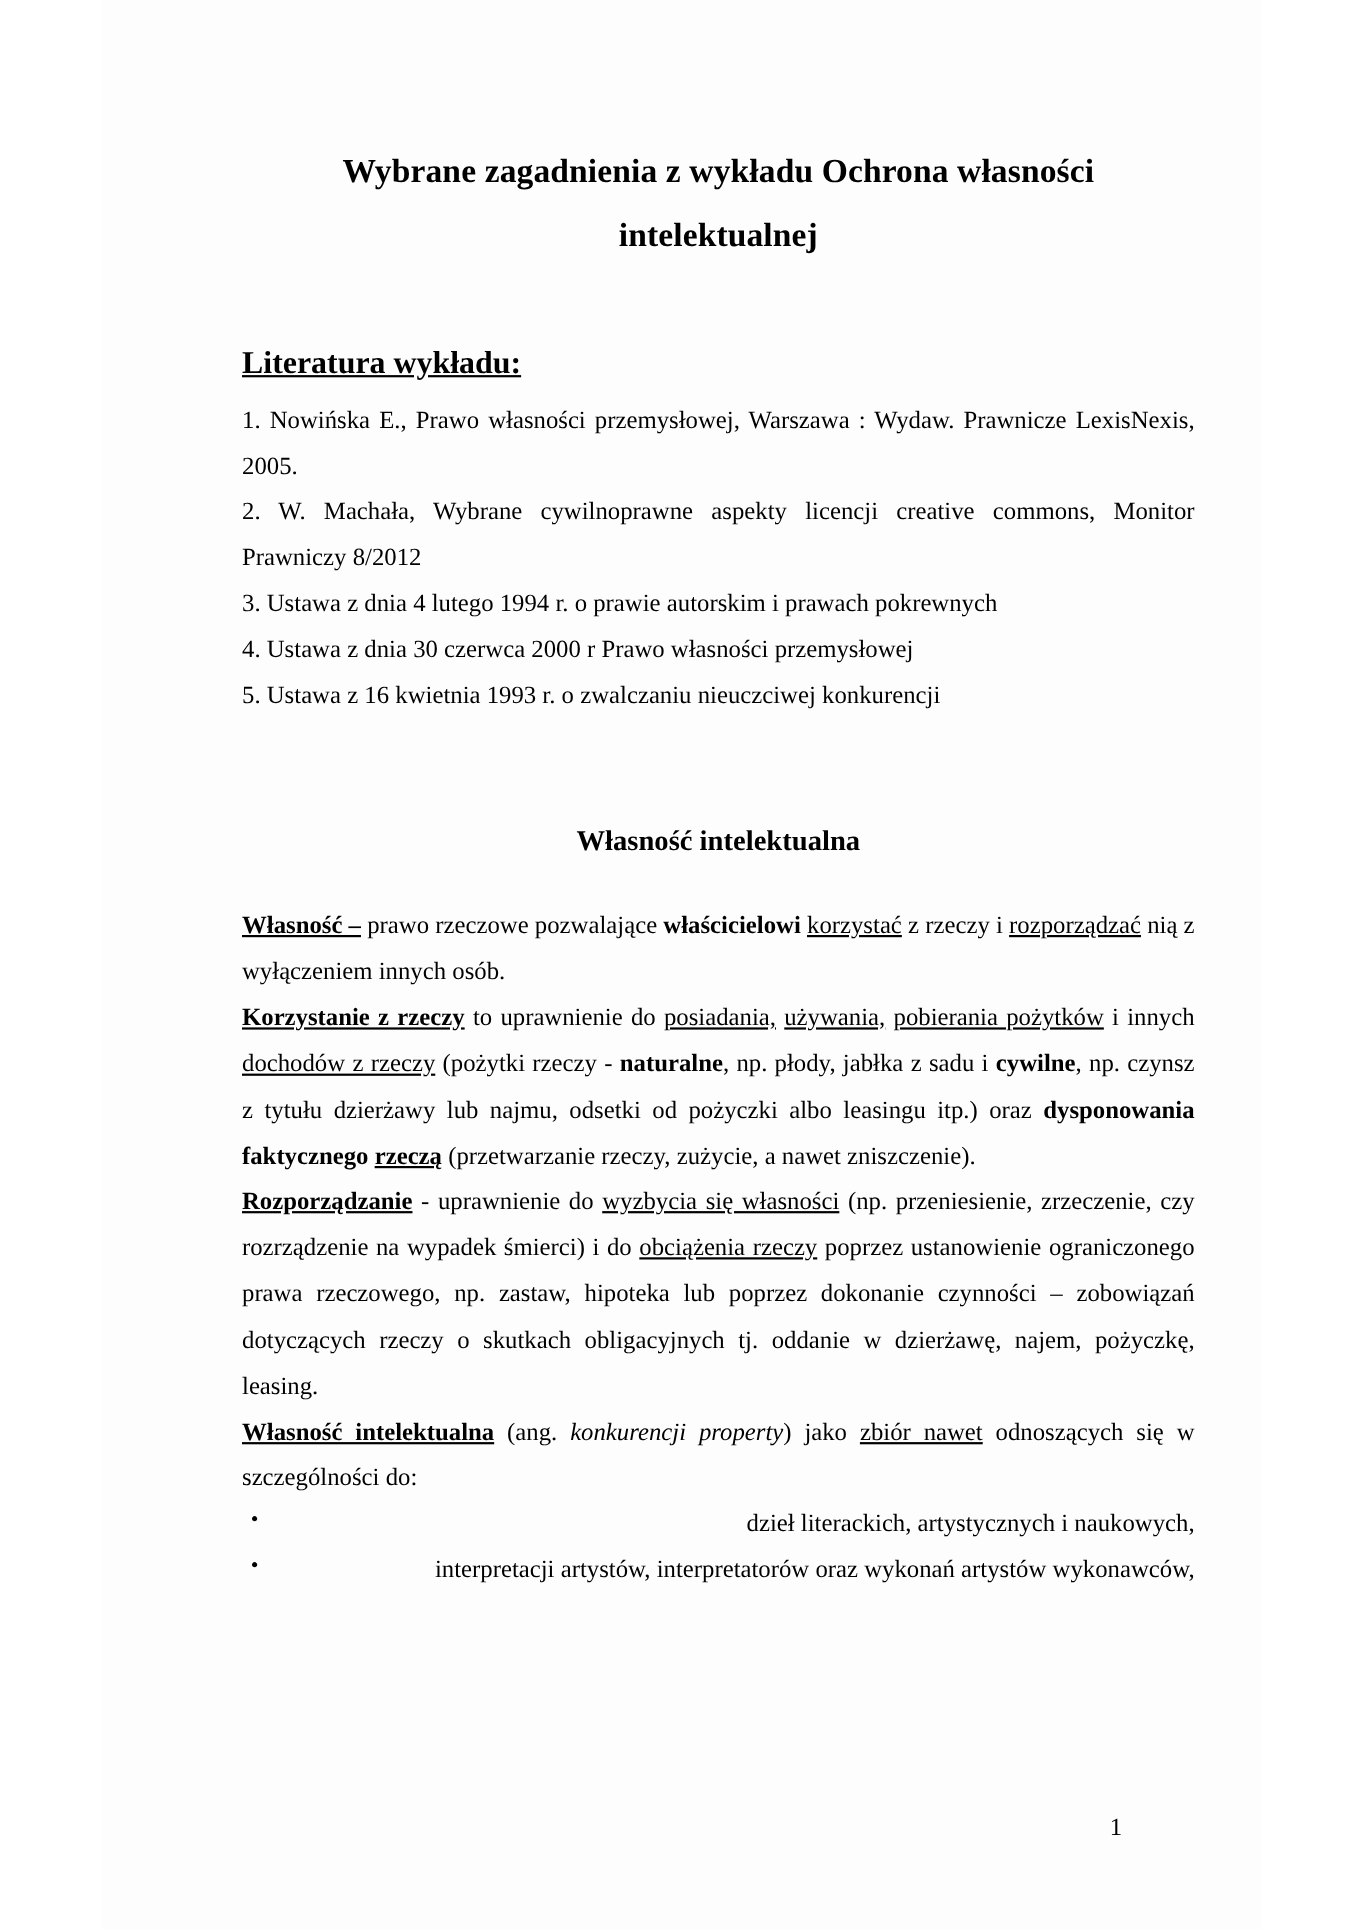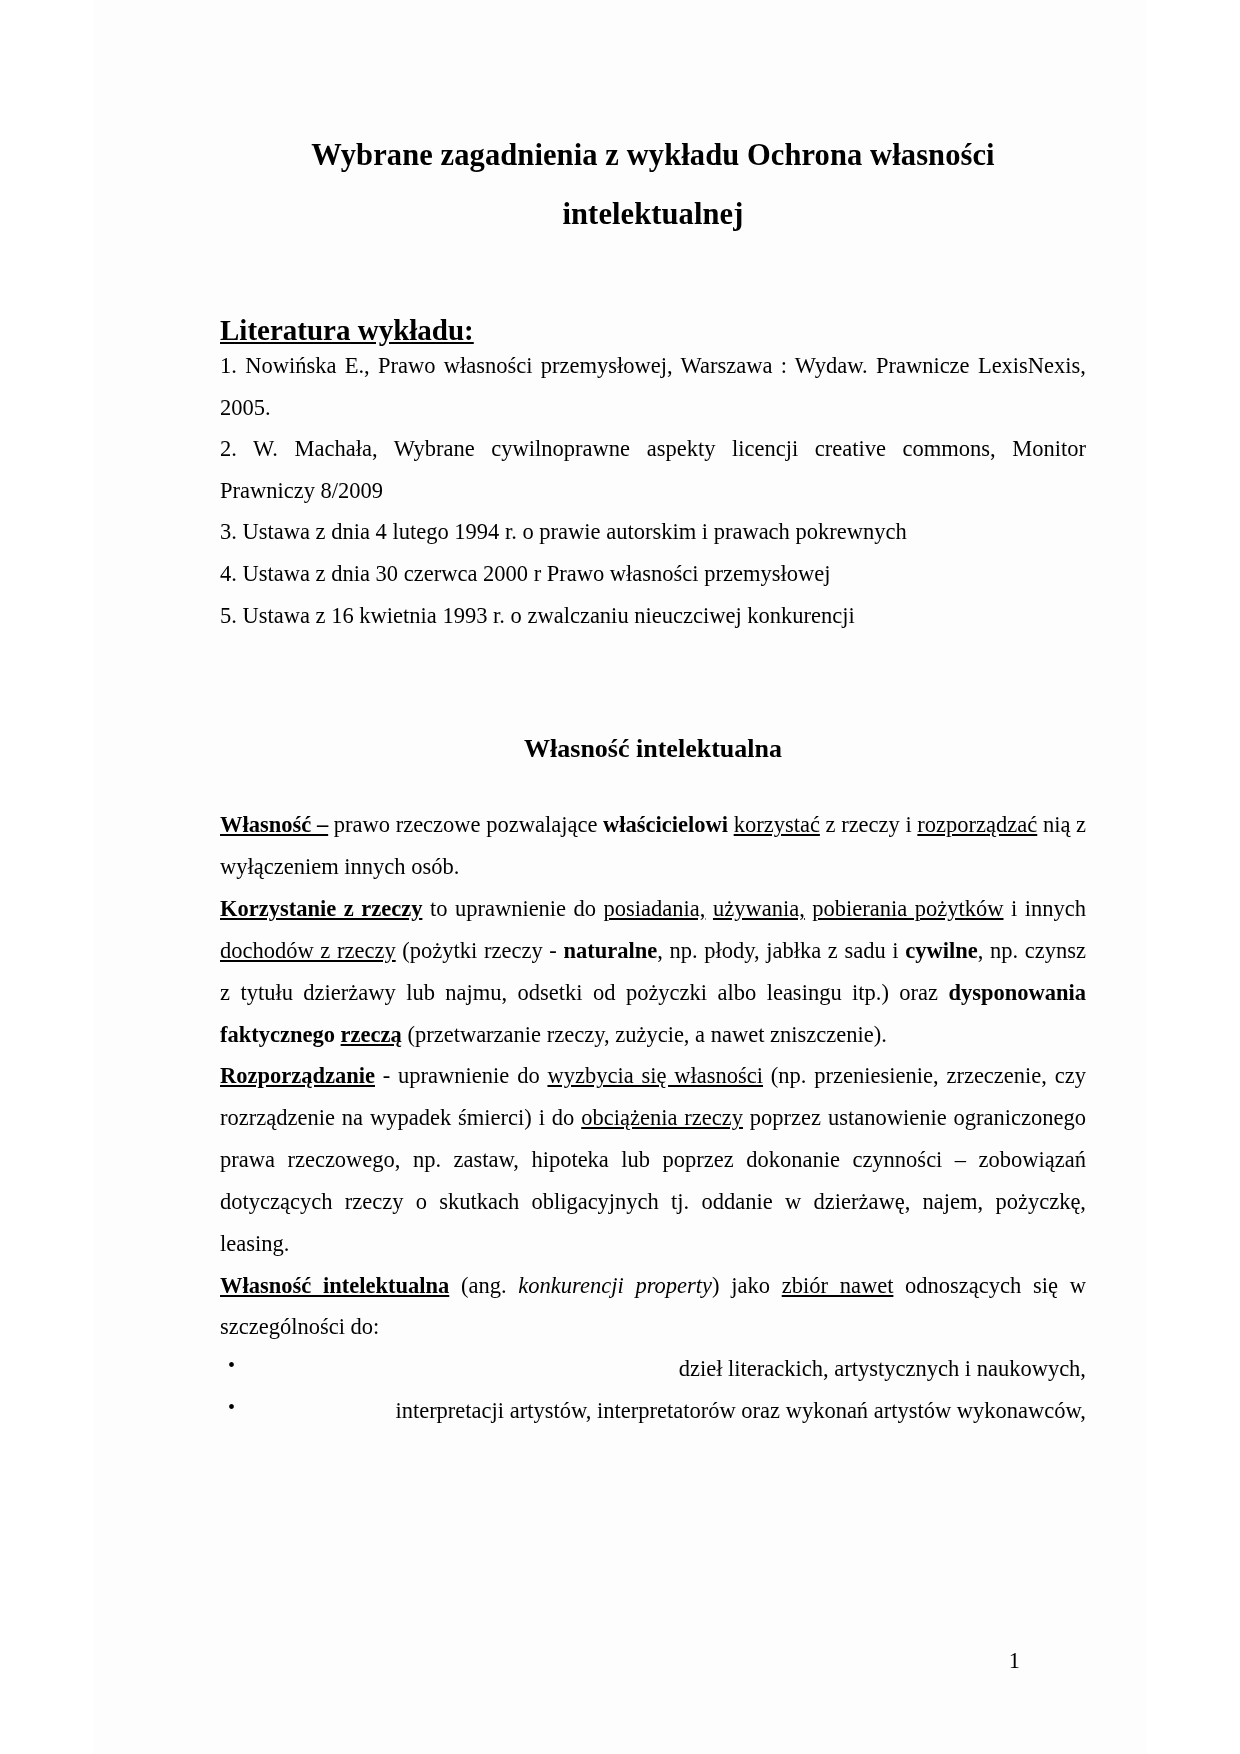--- a/index.html
+++ b/index.html
@@ -57,20 +57,21 @@
   .lit-item {
     font-size: 22.5px;
     line-height: 1.85;
     margin: 0;
   }
   .lit-item.justify {
     text-align: justify;
     text-align-last: left;
   }
   .lit-item.first {
+    margin-top: 16px;
   }
 
   
   .section-heading {
     margin: 0;
     padding-top: 100px;
     font-size: 26px;
     font-weight: bold;
     text-align: center;
     line-height: 1.0;
@@ -131,21 +132,21 @@
 
 <div class="page">
   <div class="content">
 
     <h1 class="doc-title">Wybrane zagadnienia z wykładu Ochrona własności intelektualnej</h1>
 
     <h2 class="lit-heading">Literatura wykładu:</h2>
 
     <div class="lit-list">
       <p class="lit-item justify first">1. Nowińska E., Prawo własności przemysłowej, Warszawa : Wydaw. Prawnicze LexisNexis, 2005.</p>
-      <p class="lit-item justify">2. W. Machała, Wybrane cywilnoprawne aspekty licencji creative commons, Monitor Prawniczy 8/2009</p>
+      <p class="lit-item justify">2. W. Machała, Wybrane cywilnoprawne aspekty licencji creative commons, Monitor Prawniczy 8/2012</p>
       <p class="lit-item">3. Ustawa z dnia 4 lutego 1994 r. o prawie autorskim i prawach pokrewnych</p>
       <p class="lit-item">4. Ustawa z dnia 30 czerwca 2000 r Prawo własności przemysłowej</p>
       <p class="lit-item">5. Ustawa z 16 kwietnia 1993 r. o zwalczaniu nieuczciwej konkurencji</p>
     </div>
 
     <h2 class="section-heading">Własność intelektualna</h2>
 
     <p class="body-para lead">
       <span class="bu">Własność –</span><span> prawo rzeczowe pozwalające </span><span class="b">właścicielowi</span><span> </span><span class="u">korzystać</span><span> z rzeczy i </span><span class="u">rozporządzać</span><span> nią z wyłączeniem innych osób.</span>
     </p>

